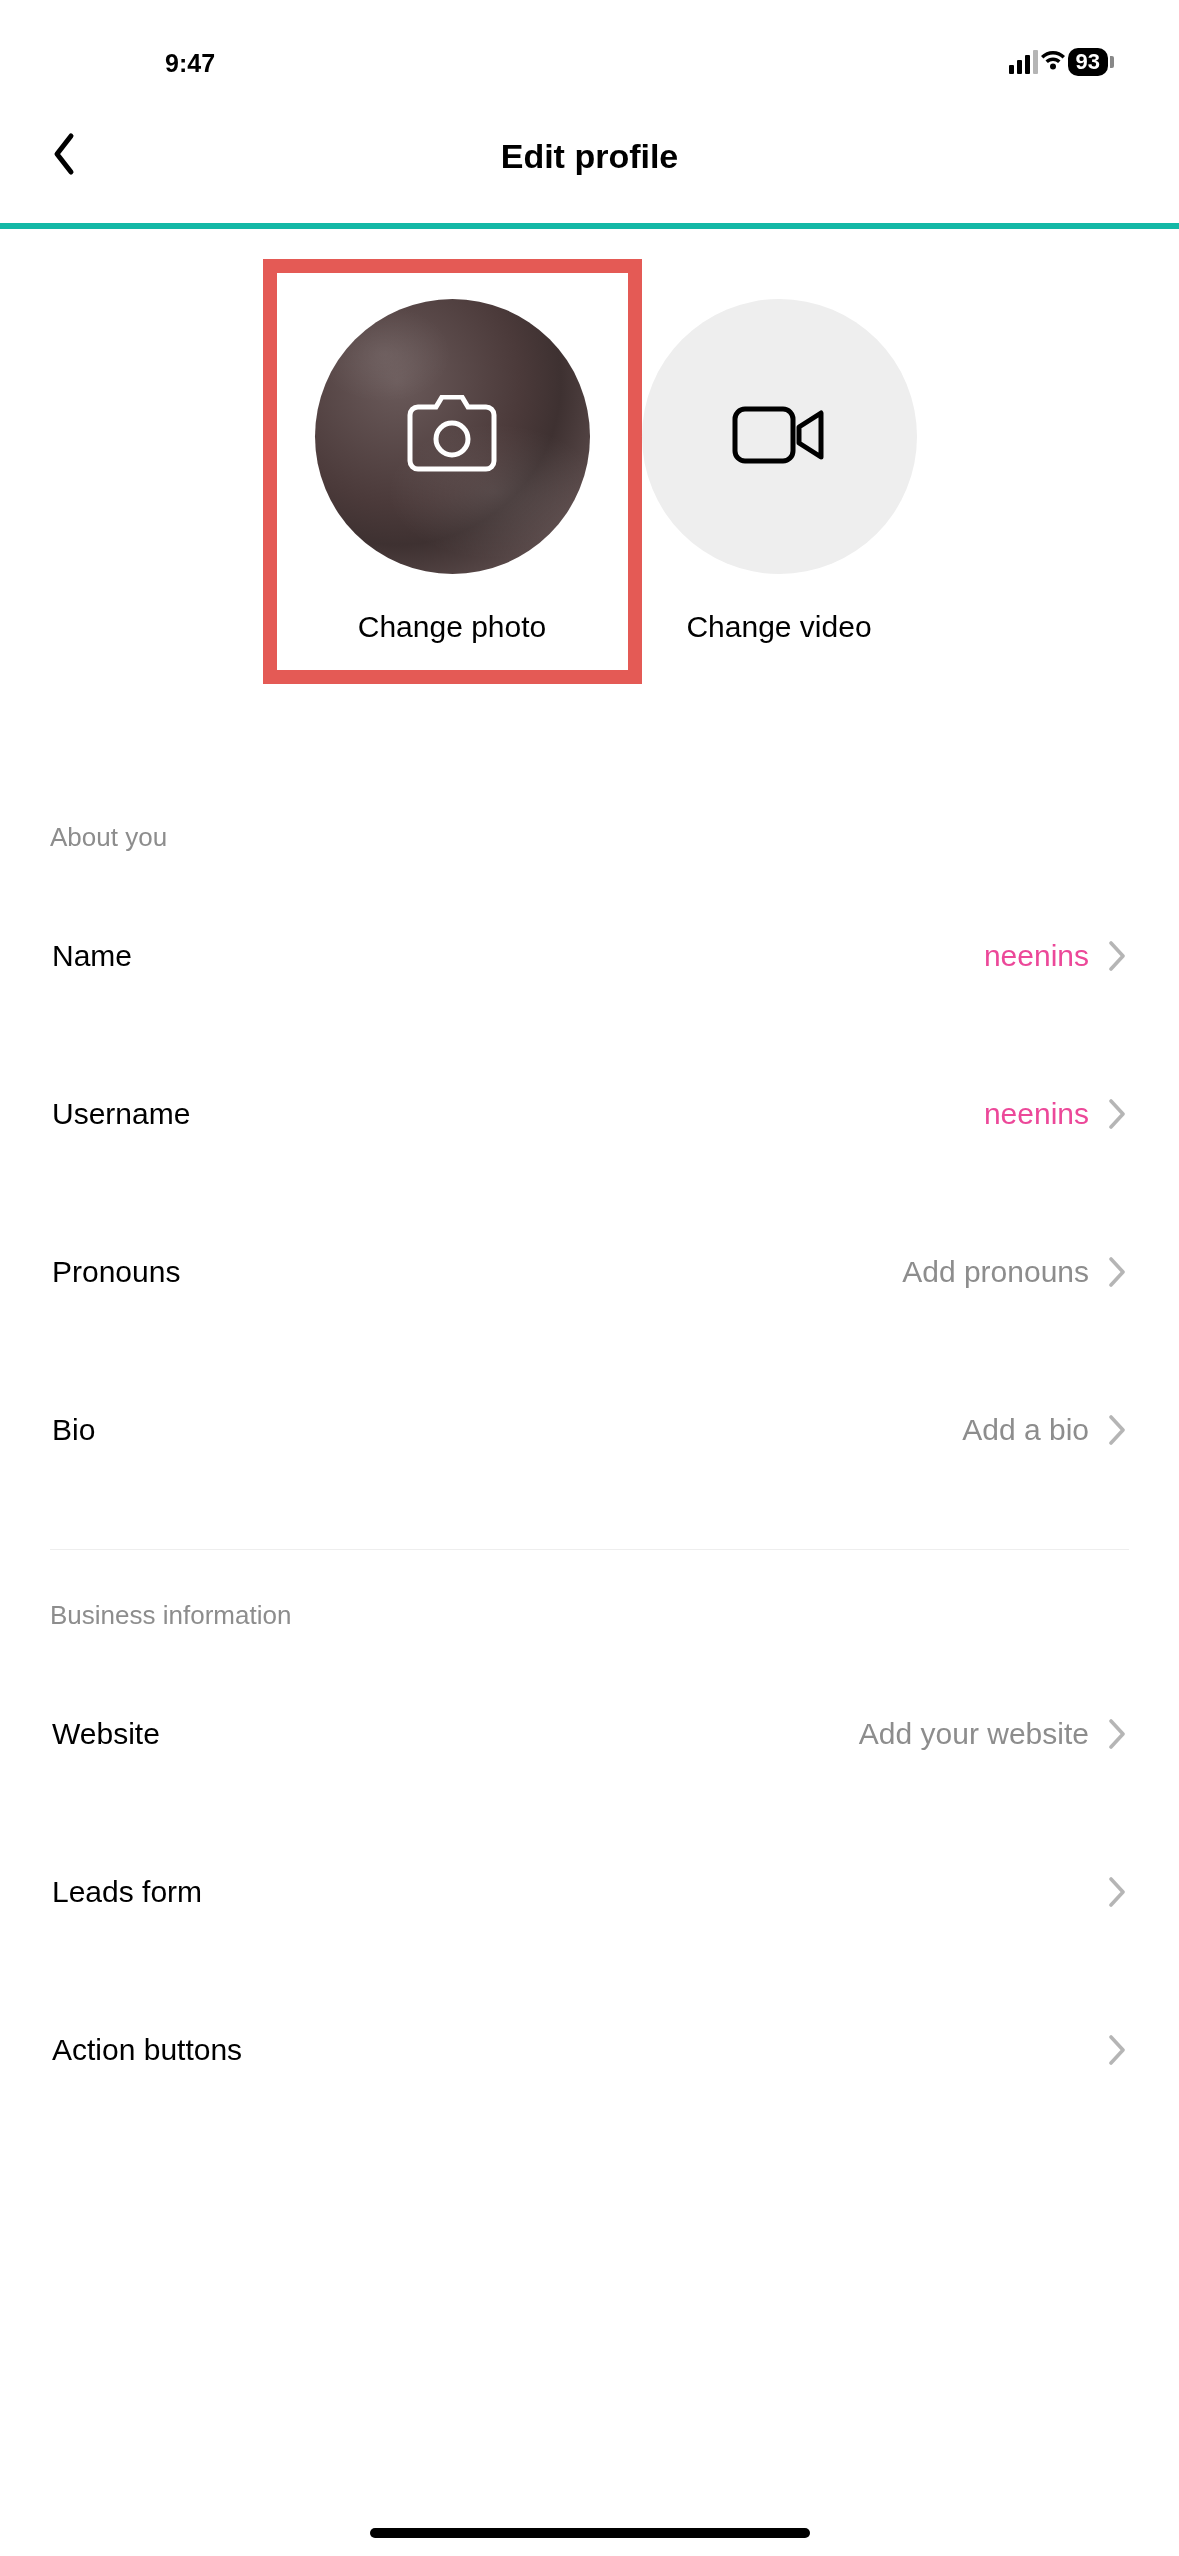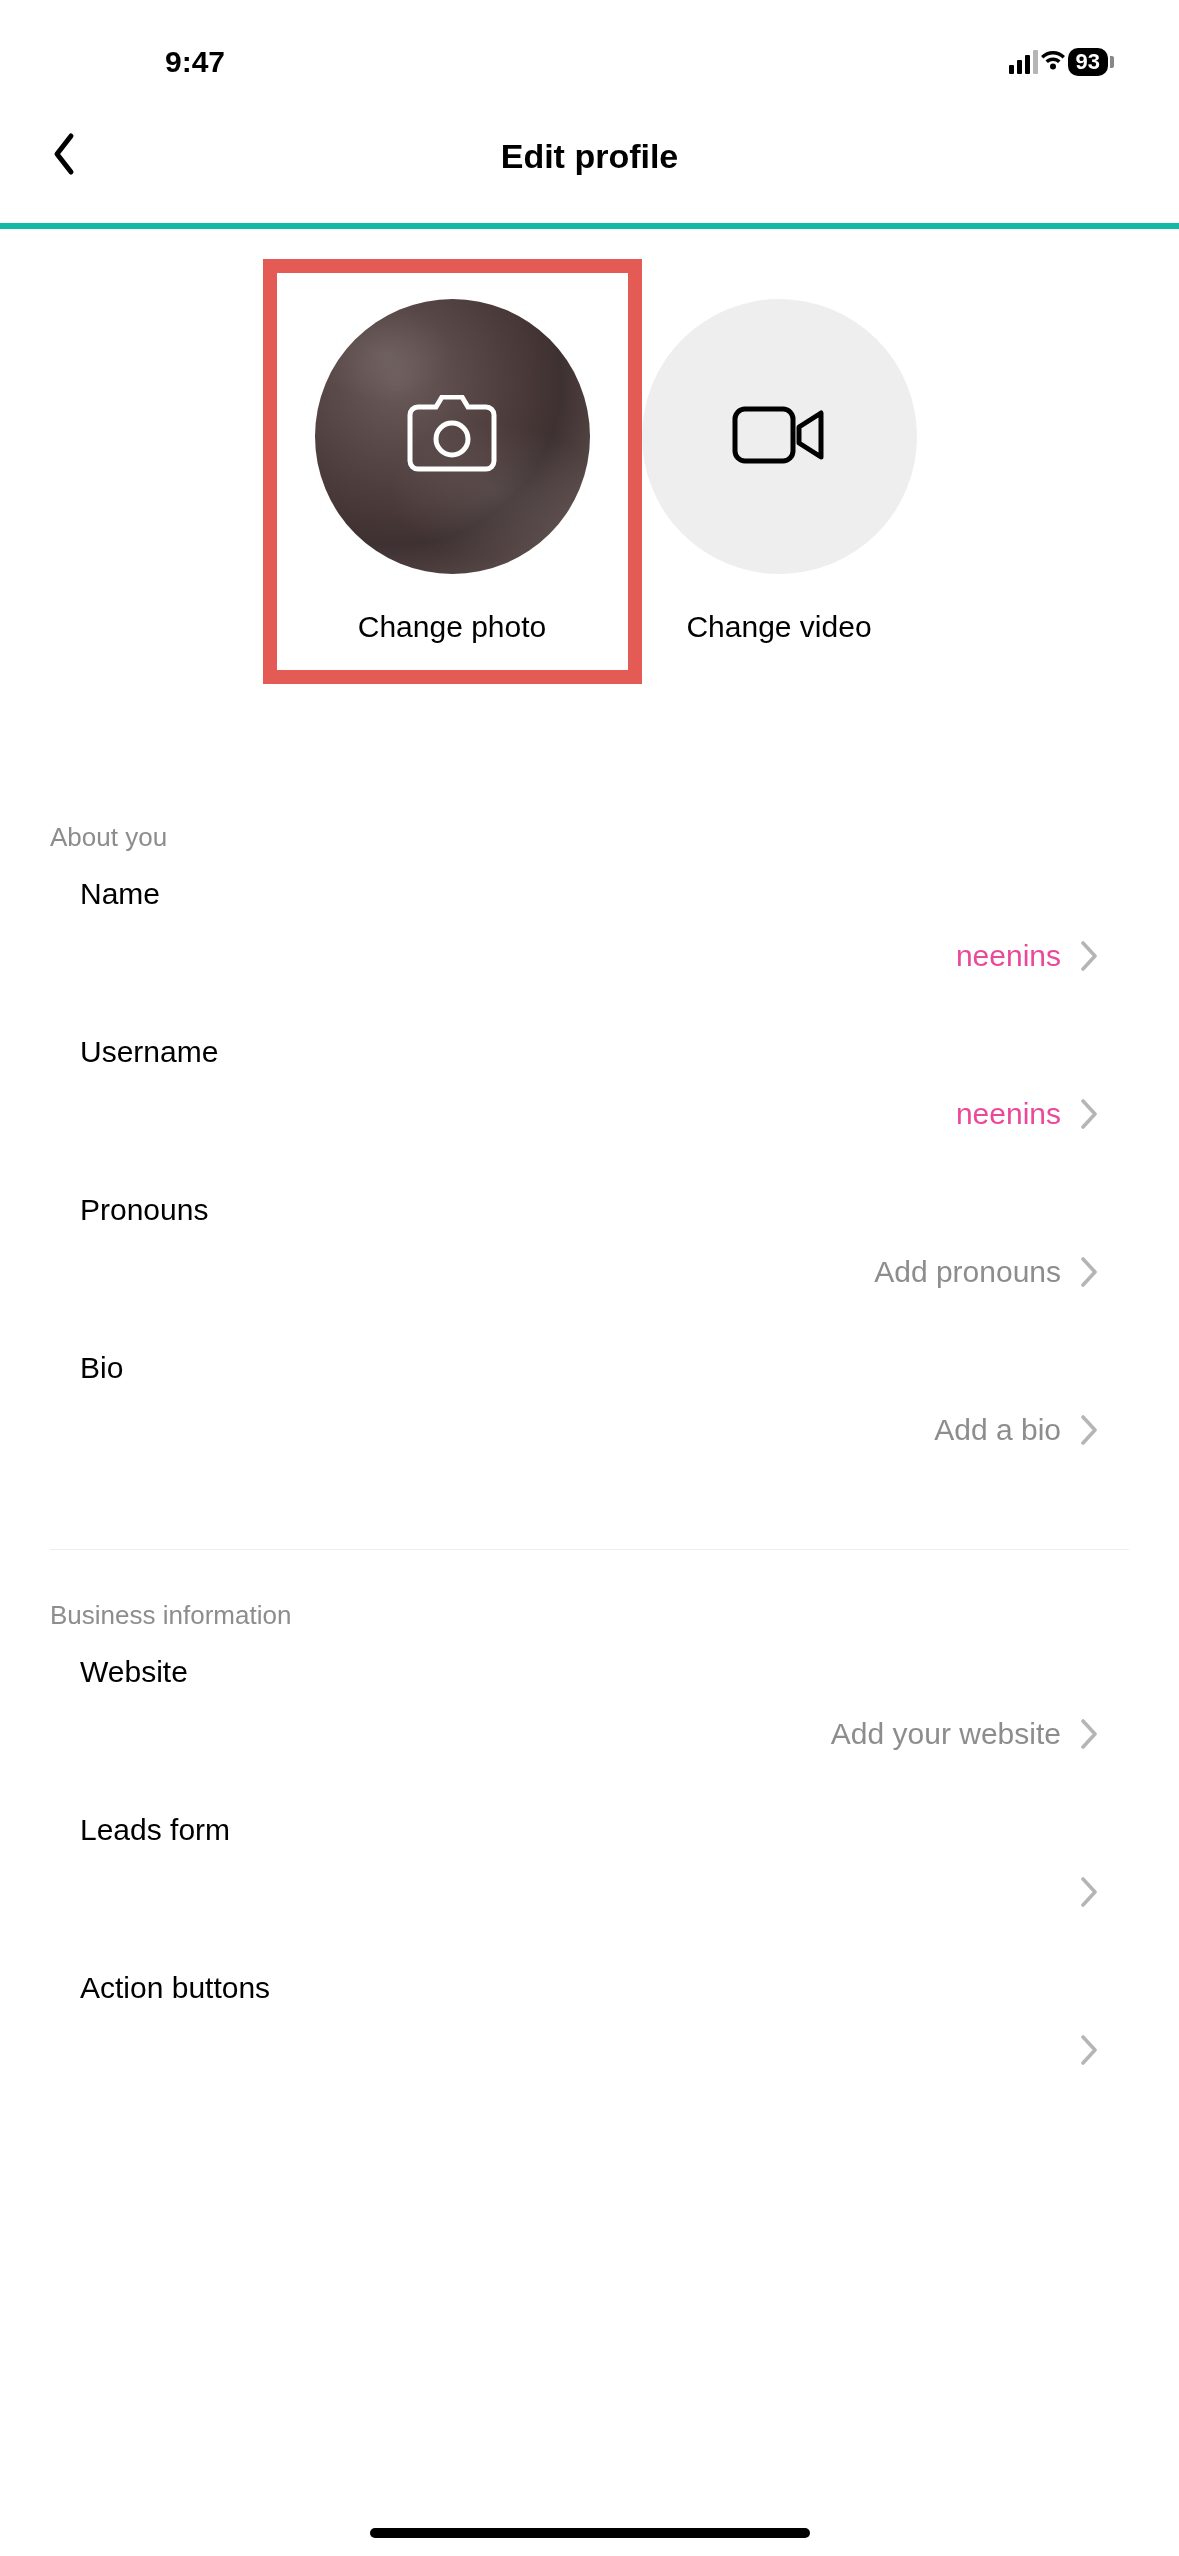--- a/index.html
+++ b/index.html
@@ -2,21 +2,21 @@
 <html><head>
   <meta charset="utf-8">
   <style>
     * { margin: 0; padding: 0; box-sizing: border-box; font-family: -apple-system, BlinkMacSystemFont, "Segoe UI", sans-serif; }
     html, body { width: 1179px; height: 2556px; overflow: hidden; background: #fff; }
     .screen { width: 1179px; height: 2556px; display: flex; flex-direction: column; position: relative; }
 
     
     .status-bar { width: 100%; display: flex; justify-content: space-between; align-items: center; padding: 45px 50px 10px 50px; font-size: 30px; font-weight: 600; }
     .status-left { padding-left: 115px; letter-spacing: 0; }
-    .status-time { font-size: 30px; font-weight: 700; }
+    .status-time { font-size: 25px; font-weight: 700; }
     .status-right { display: flex; align-items: center; padding-right: 15px; }
     .signal-bars { display: flex; align-items: flex-end; gap: 3px; height: 24px; }
     .signal-bars span { width: 5px; background: #000; border-radius: 1px; }
     .signal-bars span:nth-child(1){ height: 9px; }
     .signal-bars span:nth-child(2){ height: 14px; }
     .signal-bars span:nth-child(3){ height: 19px; }
     .signal-bars span:nth-child(4){ height: 24px; background: #b5b5b5; }
     .wifi-icon svg { width: 30px; height: 24px; }
     .battery-pill { display: flex; align-items: center; }
     .battery-body { background: #000; color: #fff; font-weight: 700; font-size: 22px; border-radius: 10px; padding: 3px 8px; line-height: 1; }
@@ -47,21 +47,21 @@
     .avatar-video { background: #eee; }
     .cam-icon svg { width: 92px; height: 80px; }
     .vid-icon svg { width: 100px; height: 72px; }
     .media-label { font-size: 30px; color: #000; }
 
     
     .section-title { font-size: 26px; color: #8d8d8d; padding: 0 50px 24px; }
     .about-title { padding-top: 138px; }
 
     
-    .row { display: flex; justify-content: space-between; height: 158px; padding: 0 80px; }
+    .row { display: flex; align-items: center; justify-content: space-between; height: 158px; padding: 0 52px; }
     .row-label { font-size: 30px; color: #000; }
     .row-right { display: flex; align-items: center; gap: 18px; }
     .row-value { font-size: 30px; color: #ec4899; }
     .row-value.muted { color: #8d8d8d; }
     .chev { width: 20px; height: 30px; opacity: .55; }
     .chev svg { width: 20px; height: 30px; }
 
     
     .url-row { display: flex; justify-content: flex-end; align-items: center; gap: 20px; padding: 30px 50px 28px; font-size: 30px; color: #000; }
     .copy-icon svg { width: 34px; height: 34px; opacity: .6; }

